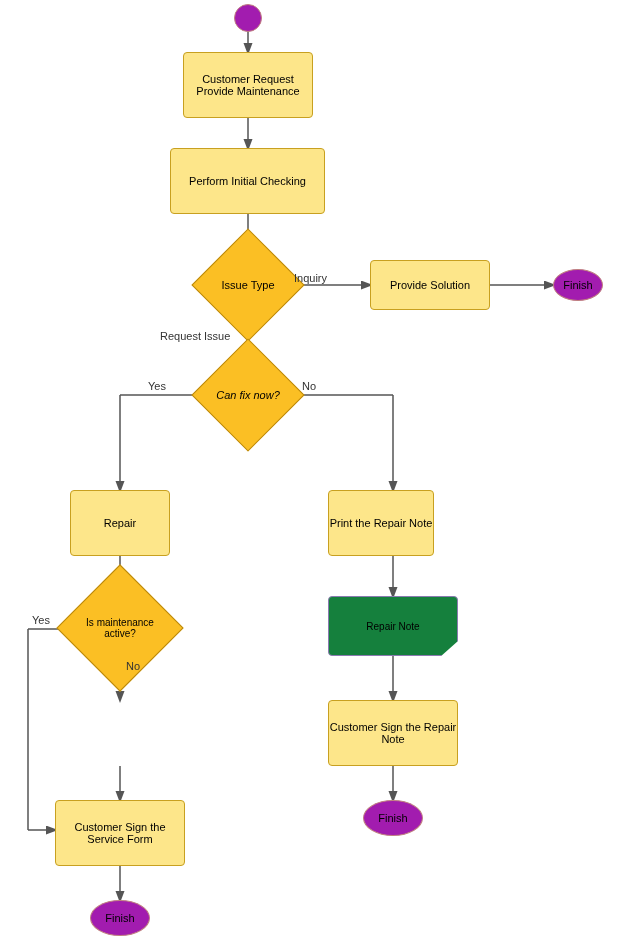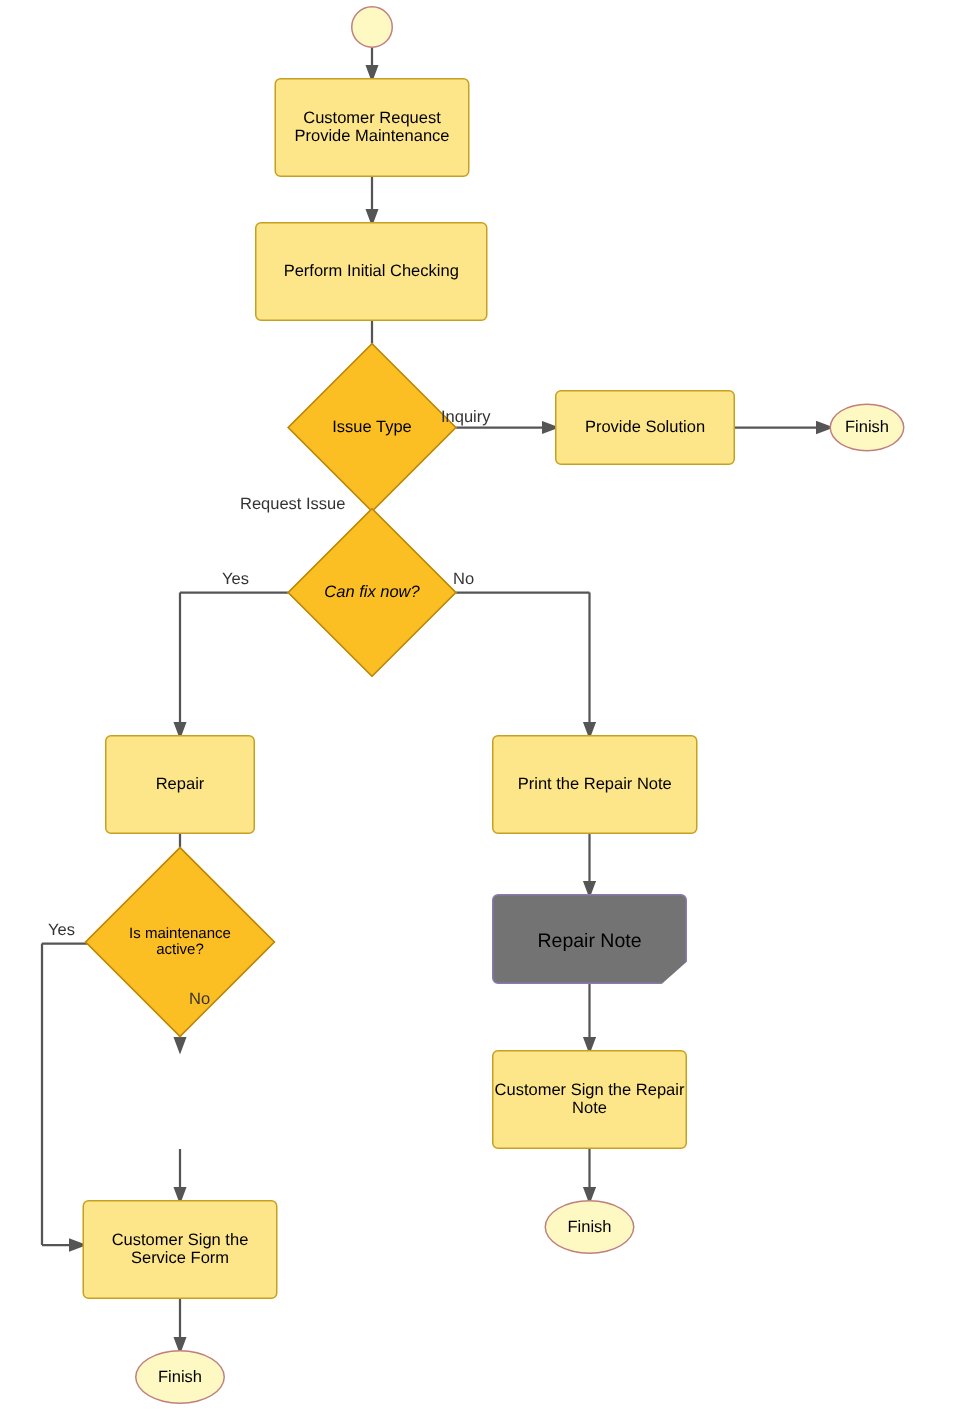--- a/index.html
+++ b/index.html
@@ -20,21 +20,21 @@
     
     .shape {
       position: absolute;
       display: flex;
       align-items: center;
       justify-content: center;
       text-align: center;
     }
     .oval {
       border-radius: 50%;
-      background: #fef9c3;
+      background: #a21caf;
       border: 1.5px solid #c08080;
       text-align: right;
     }
     .rect {
       background: #fde68a;
       border: 1.5px solid #c8a020;
       border-radius: 4px;
     }
     .diamond-wrap {
       position: absolute;
@@ -137,33 +137,33 @@
     <span>Finish</span>
   </div>
 
   <div class="diamond-wrap" style="width:80px;height:80px;left:208px;top:355px;">
     <div class="diamond" style="width:80px;height:80px;position:absolute;top:0;left:0;"></div>
     <div class="diamond-label" style="font-size:11px;font-style:italic;">Can fix now?</div>
   </div>
 
   <div class="shape rect" style="width:100px;height:66px;left:70px;top:490px;font-size:11px;">Repair</div>
 
-  <div class="shape rect" style="width:137px;height:66px;left:328px;top:490px;font-size:11px;">Print the Repair Note</div>
+  <div class="shape rect" style="width:106px;height:66px;left:328px;top:490px;font-size:11px;">Print the Repair Note</div>
 
   <div class="diamond-wrap" style="width:90px;height:90px;left:75px;top:583px;">
     <div class="diamond" style="width:90px;height:90px;position:absolute;top:0;left:0;background:#fbbf24;border:1.5px solid #b8860b;"></div>
     <div class="diamond-label" style="font-size:10px;">Is
 maintenance
 active?</div>
   </div>
 
   <div style="position:absolute;left:328px;top:596px;width:130px;height:60px;
-              background:#737373;border:1.5px solid #8a7ab0;
+              background:#15803d;border:1.5px solid #8a7ab0;
               display:flex;align-items:center;justify-content:center;text-align:center;
-              font-size:13px;
+              font-size:10px;
               border-radius:4px 4px 0 4px;
               clip-path: polygon(0 0, 100% 0, 100% 75%, 87% 100%, 0 100%);">
     <span>Repair Note</span>
   </div>
 
 
   <div class="shape rect" style="width:130px;height:66px;left:328px;top:700px;font-size:11px;">Customer Sign the Repair
 Note</div>
 
   <div class="shape rect" style="width:130px;height:66px;left:55px;top:800px;font-size:11px;">Customer Sign the Service

